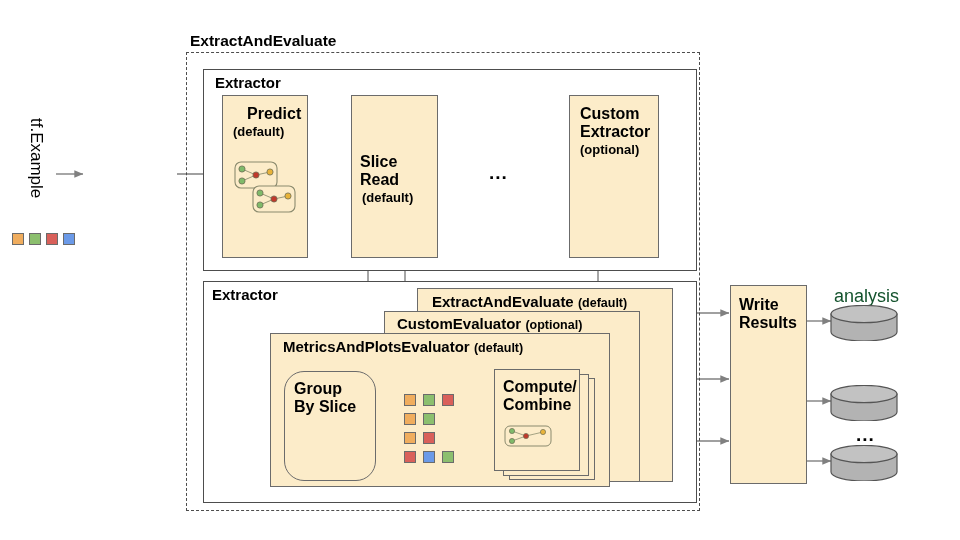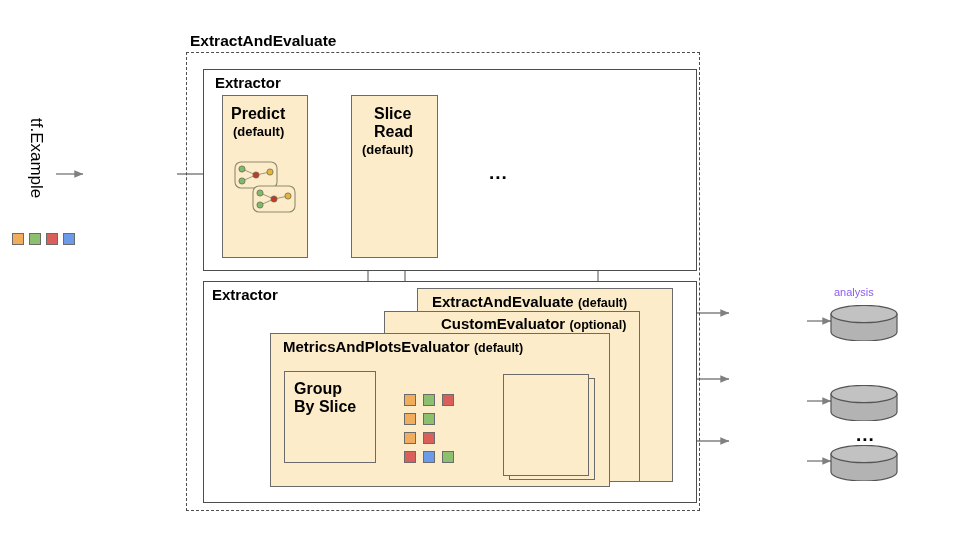--- a/index.html
+++ b/index.html
@@ -20,21 +20,21 @@
   .boxtitle{font-weight:bold;font-size:16px;line-height:1.12;color:#000;}
   .boxsub{font-weight:bold;font-size:13px;line-height:1.2;color:#000;}
 
   .stackttl{font-weight:bold;font-size:15px;color:#000;white-space:nowrap;}
   .stackttl .sfx{font-size:12.5px;}
 
   .ellipsis{font-weight:bold;font-size:19px;color:#000;letter-spacing:1px;}
 
   .sqr{position:absolute;width:12px;height:12px;border:1.4px solid #6b6b6b;box-sizing:border-box;}
 
-  .cyl-label{font-size:11px;color:#8b5cf6;}
+  .cyl-label{font-size:18px;color:#14532d;}
 
   svg.ov{position:absolute;left:0;top:0;width:960px;height:540px;pointer-events:none;}
 
   .vlabel{position:absolute;font-size:17px;color:#000;white-space:nowrap;
           transform-origin:0 0;}
 </style>
 </head>
 <body>
 
 <div id="stage">
@@ -91,21 +91,21 @@
 
 
   <div class="outerlabel abs" style="left:190px; top:32px;text-align:center;">ExtractAndEvaluate</div>
 
   <div class="abs dashbox" style="left:186px; top:52px; width:514px; height:459px;"></div>
 
   <div class="abs whitebox" style="left:203px; top:69px; width:494px; height:202px;"></div>
   <div class="grouplabel abs" style="left:215px; top:74px;">Extractor</div>
 
   <div class="abs tanbox" style="left:222px; top:95px; width:86px; height:163px;">
-    <div class="boxtitle" style="padding:9px 0 0 8px;">Predict</div>
+    <div class="boxtitle" style="padding:9px 0 0 24px;">Predict</div>
     <div class="boxsub" style="padding:1px 0 0 10px;">(default)</div>
     <svg style="position:absolute;left:10px;top:64px;" width="66" height="58" viewBox="0 0 66 58">
       <rect x="2" y="2" width="42" height="26" rx="6" ry="6" fill="none" stroke="#8a8a6e" stroke-width="1.1"></rect>
       <rect x="20" y="26" width="42" height="26" rx="6" ry="6" fill="#fcecc9" stroke="#8a8a6e" stroke-width="1.1"></rect>
       <g stroke="#9a9a7a" stroke-width="1">
         <line x1="9" y1="9" x2="23" y2="15"></line>
           <line x1="9" y1="21" x2="23" y2="15"></line>
           <line x1="23" y1="15" x2="37" y2="12"></line>
         <line x1="27" y1="33" x2="41" y2="39"></line>
           <line x1="27" y1="45" x2="41" y2="39"></line>
@@ -118,55 +118,62 @@
         <circle cx="37" cy="12" r="3.1" fill="#e8b33a"></circle>
         <circle cx="27" cy="33" r="3.1" fill="#7fba6a"></circle>
         <circle cx="27" cy="45" r="3.1" fill="#7fba6a"></circle>
         <circle cx="41" cy="39" r="3.1" fill="#c0392b"></circle>
         <circle cx="55" cy="36" r="3.1" fill="#e8b33a"></circle>
       </g>
     </svg>
   </div>
 
   <div class="abs tanbox" style="left:351px; top:95px; width:87px; height:163px;">
-    <div class="boxtitle" style="padding:9px 0 0 22px;">
+    <div class="boxtitle" style="padding:9px 0 0 8px;margin-top:48px;">
       <div>Slice</div>
       <div>Read</div>
     </div>
     <div class="boxsub" style="padding:1px 0 0 10px;">(default)</div>
   </div>
 
   <div class="ellipsis abs" style="left:489px; top:162px;">...</div>
 
+  <div class="abs tanbox" style="left:569px; top:95px; width:90px; height:163px;">
+    <div class="boxtitle" style="padding:9px 0 0 10px;">
+      <div>Custom</div>
+      <div>Extractor</div>
+    </div>
+    <div class="boxsub" style="padding:1px 0 0 10px;">(optional)</div>
+  </div>
 
   <div class="abs whitebox" style="left:203px; top:281px; width:494px; height:222px;"></div>
   <div class="grouplabel abs" style="left:212px; top:286px;">Extractor</div>
 
   <div class="abs tanbox" style="left:417px; top:288px; width:256px; height:194px;">
     <div class="stackttl" style="padding:4px 0 0 14px;">
       <span>ExtractAndEvaluate</span>
       <span class="sfx"> (default)</span>
     </div>
   </div>
 
   <div class="abs tanbox" style="left:384px; top:311px; width:256px; height:171px;">
-    <div class="stackttl" style="padding:3px 0 0 12px;margin-left:44px;">
+    <div class="stackttl" style="padding:3px 0 0 12px;">
       <span>CustomEvaluator</span>
       <span class="sfx"> (optional)</span>
     </div>
   </div>
 
   <div class="abs tanbox" style="left:270px; top:333px; width:340px; height:154px;">
     <div class="stackttl" style="padding:4px 0 0 12px;">
       <span>MetricsAndPlotsEvaluator</span>
       <span class="sfx"> (default)</span>
     </div>
   </div>
 
-  <div class="abs tanbox" style="left:284px; top:371px; width:92px; height:92px;">
+  <div class="abs tanbox" style="left:284px; top:371px; width:92px; height:110px;border-radius:20px;">
     <div class="boxtitle" style="padding:8px 0 0 9px;">
       <div>Group</div>
       <div>By Slice</div>
     </div>
   </div>
 
   <div class="abs" style="left:404px; top:394px; width:56px; height:72px;">
     <span class="sqr" style="left:0px;  top:0px;  background:#f0ad5e;"></span>
     <span class="sqr" style="left:19px; top:0px;  background:#8cbf6e;"></span>
     <span class="sqr" style="left:38px; top:0px;  background:#d9605a;"></span>
@@ -177,21 +184,47 @@
     <span class="sqr" style="left:0px;  top:38px; background:#f0ad5e;"></span>
     <span class="sqr" style="left:19px; top:38px; background:#d9605a;"></span>
 
     <span class="sqr" style="left:0px;  top:57px; background:#d9605a;"></span>
     <span class="sqr" style="left:19px; top:57px; background:#6b9ae8;"></span>
     <span class="sqr" style="left:38px; top:57px; background:#8cbf6e;"></span>
   </div>
 
   <div class="abs tanbox" style="left:509px; top:378px; width:86px; height:102px;"></div>
   <div class="abs tanbox" style="left:503px; top:374px; width:86px; height:102px;"></div>
-
+  <div class="abs tanbox" style="left:494px; top:369px; width:86px; height:102px;">
+    <div class="boxtitle" style="padding:8px 0 0 8px;">
+      <div>Compute/</div>
+      <div>Combine</div>
+    </div>
+    <svg style="position:absolute;left:9px;top:52px;" width="52" height="28" viewBox="0 0 52 28">
+      <rect x="1" y="4" width="46" height="20" rx="5" ry="5" fill="none" stroke="#8a8a6e" stroke-width="1"></rect>
+      <g stroke="#9a9a7a" stroke-width="0.9">
+        <line x1="8" y1="9" x2="22" y2="14"></line>
+          <line x1="8" y1="19" x2="22" y2="14"></line>
+          <line x1="22" y1="14" x2="39" y2="10"></line>
+      </g>
+      <g stroke="#6f6f55" stroke-width="0.7">
+        <circle cx="8" cy="9" r="2.6" fill="#7fba6a"></circle>
+        <circle cx="8" cy="19" r="2.6" fill="#7fba6a"></circle>
+        <circle cx="22" cy="14" r="2.6" fill="#c0392b"></circle>
+        <circle cx="39" cy="10" r="2.6" fill="#e8b33a"></circle>
+      </g>
+    </svg>
+  </div>
+
+  <div class="abs tanbox" style="left:730px; top:285px; width:77px; height:199px;">
+    <div class="boxtitle" style="padding:10px 0 0 8px;">
+      <div>Write</div>
+      <div>Results</div>
+    </div>
+  </div>
 
   <div class="cyl-label abs" style="left:834px; top:286px;">analysis</div>
   <svg class="abs" style="left:830px; top:305px;" width="68" height="36" viewBox="0 0 68 36">
     <path d="M1,9 L1,27 A33,9 0 0 0 67,27 L67,9 Z" fill="#b3b3b3" stroke="#555" stroke-width="1.2"></path>
     <ellipse cx="34" cy="9" rx="33" ry="8.6" fill="#c2c2c2" stroke="#555" stroke-width="1.2"></ellipse>
   </svg>
 
   <div class="cyl-label abs" style="left:836px; top:365px;margin-top:20px;">metrics</div>
   <svg class="abs" style="left:830px; top:385px;" width="68" height="36" viewBox="0 0 68 36">
     <path d="M1,9 L1,27 A33,9 0 0 0 67,27 L67,9 Z" fill="#b3b3b3" stroke="#555" stroke-width="1.2"></path>

